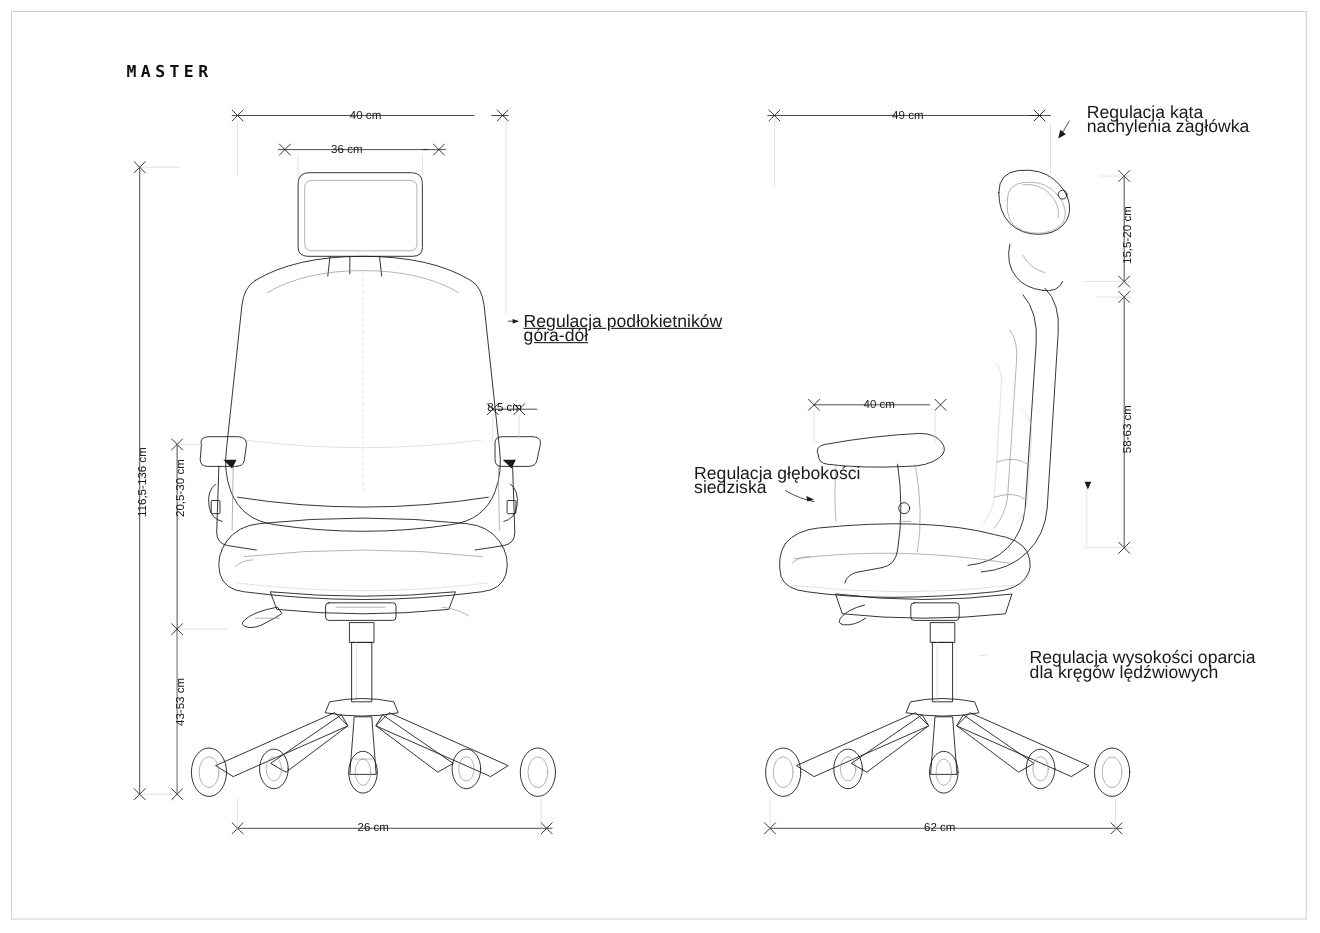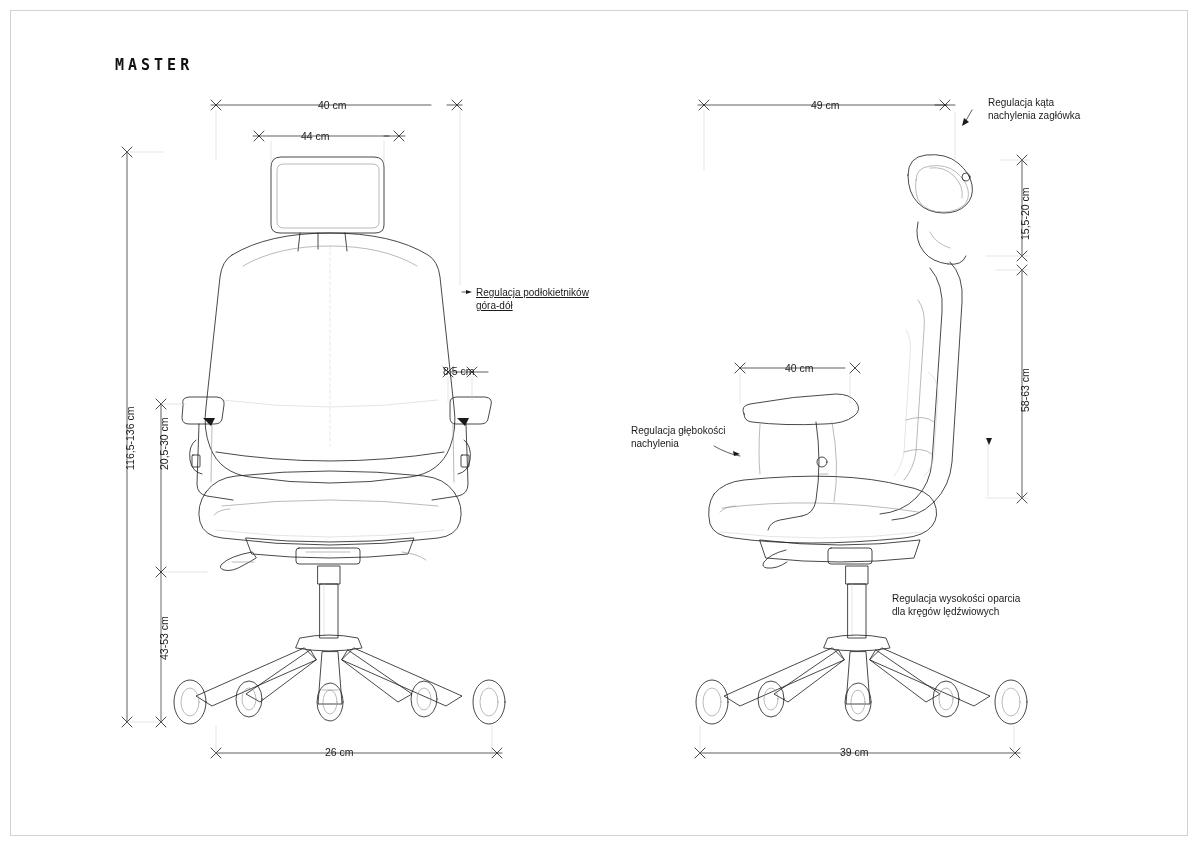--- a/index.html
+++ b/index.html
@@ -50,21 +50,21 @@
     color: #1a1a1a;
     white-space: pre;
     line-height: 13px;
   }
   .lbl.rot {
     transform: rotate(-90deg);
     transform-origin: left top;
   }
   .note {
     position: absolute;
-    font-size: 10px;
+    font-size: 16px;
     line-height: 13px;
     color: #1a1a1a;
     white-space: pre;
   }
 </style>
 </head>
 <body>
 
 <div id="page">
 
@@ -275,34 +275,34 @@
       <path d="M896 596 h-6" stroke="#c9c9c9" stroke-width="0.5"></path>
 
       <path d="M700 753 h320" stroke-width="0.7"></path>
       <path d="M695 748 l10 10 M695 758 l10 -10 M1010 748 l10 10 M1010 758 l10 -10"></path>
       <path d="M700 726 v30" stroke="#c9c9c9" stroke-width="0.5"></path>
       <path d="M1014 726 v30" stroke="#c9c9c9" stroke-width="0.5"></path>
     </g>
   </svg>
 
   <div class="lbl" style="left:318px; top:99px;">40 cm</div>
-  <div class="lbl" style="left:301px; top:130px;">44 cm</div>
+  <div class="lbl" style="left:301px; top:130px;">36 cm</div>
   <div class="lbl rot" style="left:124px; top:470px;">116,5-136 cm</div>
   <div class="lbl rot" style="left:158px; top:470px;">20,5-30 cm</div>
   <div class="lbl rot" style="left:158px; top:660px;">43-53 cm</div>
   <div class="lbl" style="left:443px; top:365px;text-align:right;">8,5 cm</div>
   <div class="lbl" style="left:325px; top:746px;">26 cm</div>
   <div class="note" style="left:476px; top:286px;text-decoration:underline;">Regulacja podłokietników
 góra-dół</div>
 
   <div class="lbl" style="left:811px; top:99px;">49 cm</div>
   <div class="lbl rot" style="left:1019px; top:240px;">15,5-20 cm</div>
   <div class="lbl rot" style="left:1019px; top:412px;">58-63 cm</div>
   <div class="lbl" style="left:785px; top:362px;">40 cm</div>
-  <div class="lbl" style="left:840px; top:746px;">39 cm</div>
+  <div class="lbl" style="left:840px; top:746px;">62 cm</div>
   <div class="note" style="left:988px; top:96px;">Regulacja kąta
 nachylenia zagłówka</div>
   <div class="note" style="left:631px; top:424px;">Regulacja głębokości
-nachylenia</div>
-  <div class="note" style="left:892px; top:592px;">Regulacja wysokości oparcia
+siedziska</div>
+  <div class="note" style="left:936px; top:592px;">Regulacja wysokości oparcia
 dla kręgów lędźwiowych</div>
 
 </div>
 
 </body></html>

